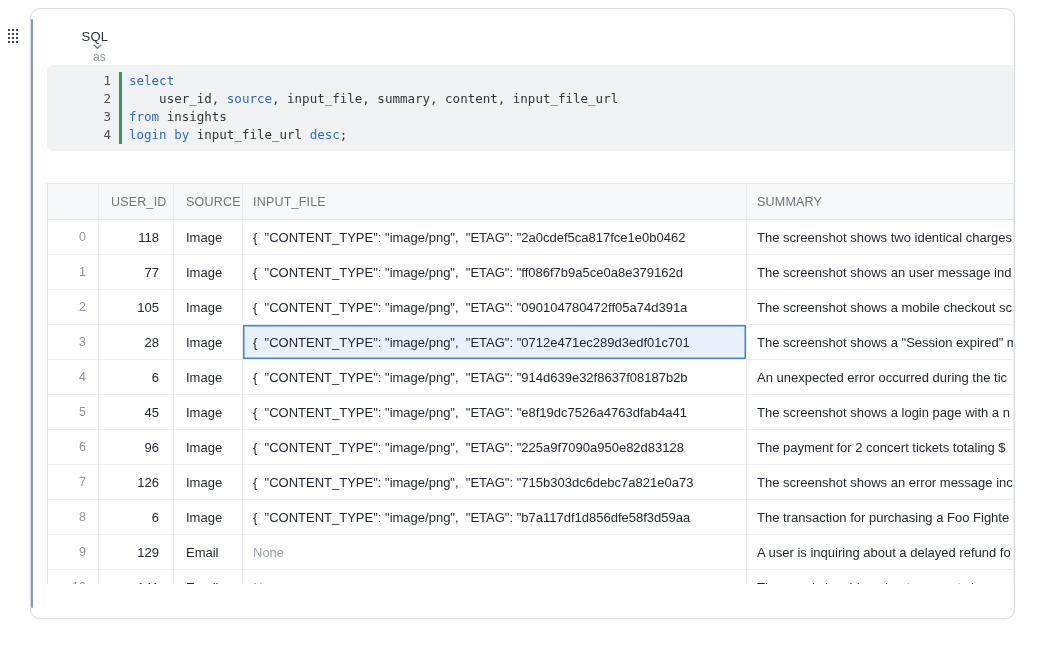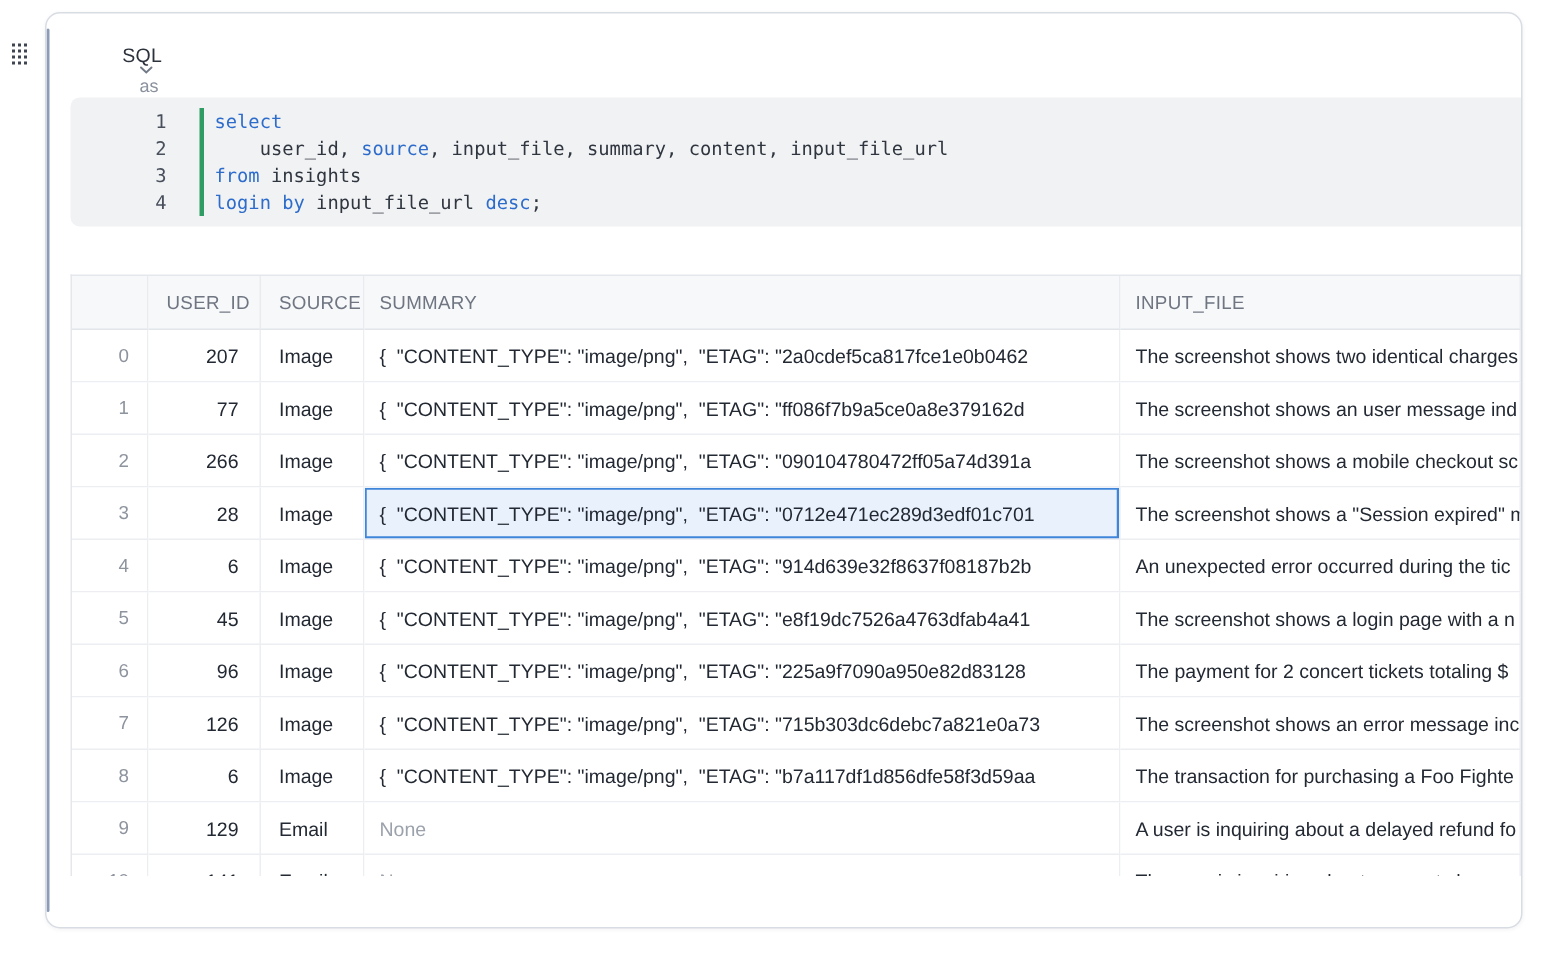--- a/index.html
+++ b/index.html
@@ -29,21 +29,21 @@
   .cell-name { margin-left:9px; font-family:"DejaVu Sans Mono", monospace;
     font-size:12px; color:#8b5cf6; font-weight:500; cursor:text; }
 
   
   .code-block { position:absolute; left:16px; right:0; top:56px;
     background:#f1f2f4; border-radius:6px 0 0 6px; padding:7px 0; }
   .code-line-row { display:flex; font-family:"DejaVu Sans Mono", monospace;
     font-size:12.5px; line-height:18px; }
   .ln { width:64px; text-align:right; color:#49505c; flex:none;
     user-select:none; }
-  .line-text { margin-left:22px; border-left:3px solid #2f9c63; padding-left:7px;
+  .line-text { margin-left:8px; border-left:3px solid #2f9c63; padding-left:7px;
     white-space:pre; color:#30363f; }
   .kw { color:#2d6ccb; }
 
   
   .table-wrap { position:absolute; left:16px; right:0; top:174px; height:401px;
     overflow:hidden; border-top:1px solid #e4e7ec; border-left:1px solid #e4e7ec; }
   .grid { display:grid; grid-template-columns:51px 75px 69px 504px 1fr; }
   .hcell { height:36px; line-height:36px; background:#f7f8f9; color:#6f7682;
     font-size:12.5px; letter-spacing:.2px; white-space:nowrap; overflow:hidden;
     border-right:1px solid #e9ebef; border-bottom:1px solid #e2e5ea; padding-left:12px; }
@@ -112,34 +112,34 @@
           <span class="line-text"><span class="kw">login by</span><span class="pl"> input_file_url </span><span class="kw">desc</span><span class="pl">;</span></span>
         </div>
       </div>
 
     <div class="table-wrap">
       <div class="grid">
 
       <div class="hcell h-index"></div>
           <div class="hcell h-user">USER_ID</div>
           <div class="hcell h-source">SOURCE</div>
+          <div class="hcell h-input">INPUT_FILE</div>
           <div class="hcell h-summary">SUMMARY</div>
-          <div class="hcell h-input">INPUT_FILE</div>
           <div class="bcell cell-index">0</div>
-          <div class="bcell cell-user">207</div>
+          <div class="bcell cell-user">118</div>
           <div class="bcell cell-source">Image</div>
           <div class="bcell cell-input">{  "CONTENT_TYPE": "image/png",  "ETAG": "2a0cdef5ca817fce1e0b0462</div>
           <div class="bcell cell-summary">The screenshot shows two identical charges</div>
           <div class="bcell cell-index">1</div>
           <div class="bcell cell-user">77</div>
           <div class="bcell cell-source">Image</div>
           <div class="bcell cell-input">{  "CONTENT_TYPE": "image/png",  "ETAG": "ff086f7b9a5ce0a8e379162d</div>
           <div class="bcell cell-summary">The screenshot shows an user message ind</div>
           <div class="bcell cell-index">2</div>
-          <div class="bcell cell-user">266</div>
+          <div class="bcell cell-user">105</div>
           <div class="bcell cell-source">Image</div>
           <div class="bcell cell-input">{  "CONTENT_TYPE": "image/png",  "ETAG": "090104780472ff05a74d391a</div>
           <div class="bcell cell-summary">The screenshot shows a mobile checkout sc</div>
           <div class="bcell cell-index">3</div>
           <div class="bcell cell-user">28</div>
           <div class="bcell cell-source">Image</div>
           <div class="bcell cell-input sel">{  "CONTENT_TYPE": "image/png",  "ETAG": "0712e471ec289d3edf01c701</div>
           <div class="bcell cell-summary">The screenshot shows a "Session expired" m</div>
           <div class="bcell cell-index">4</div>
           <div class="bcell cell-user">6</div>

